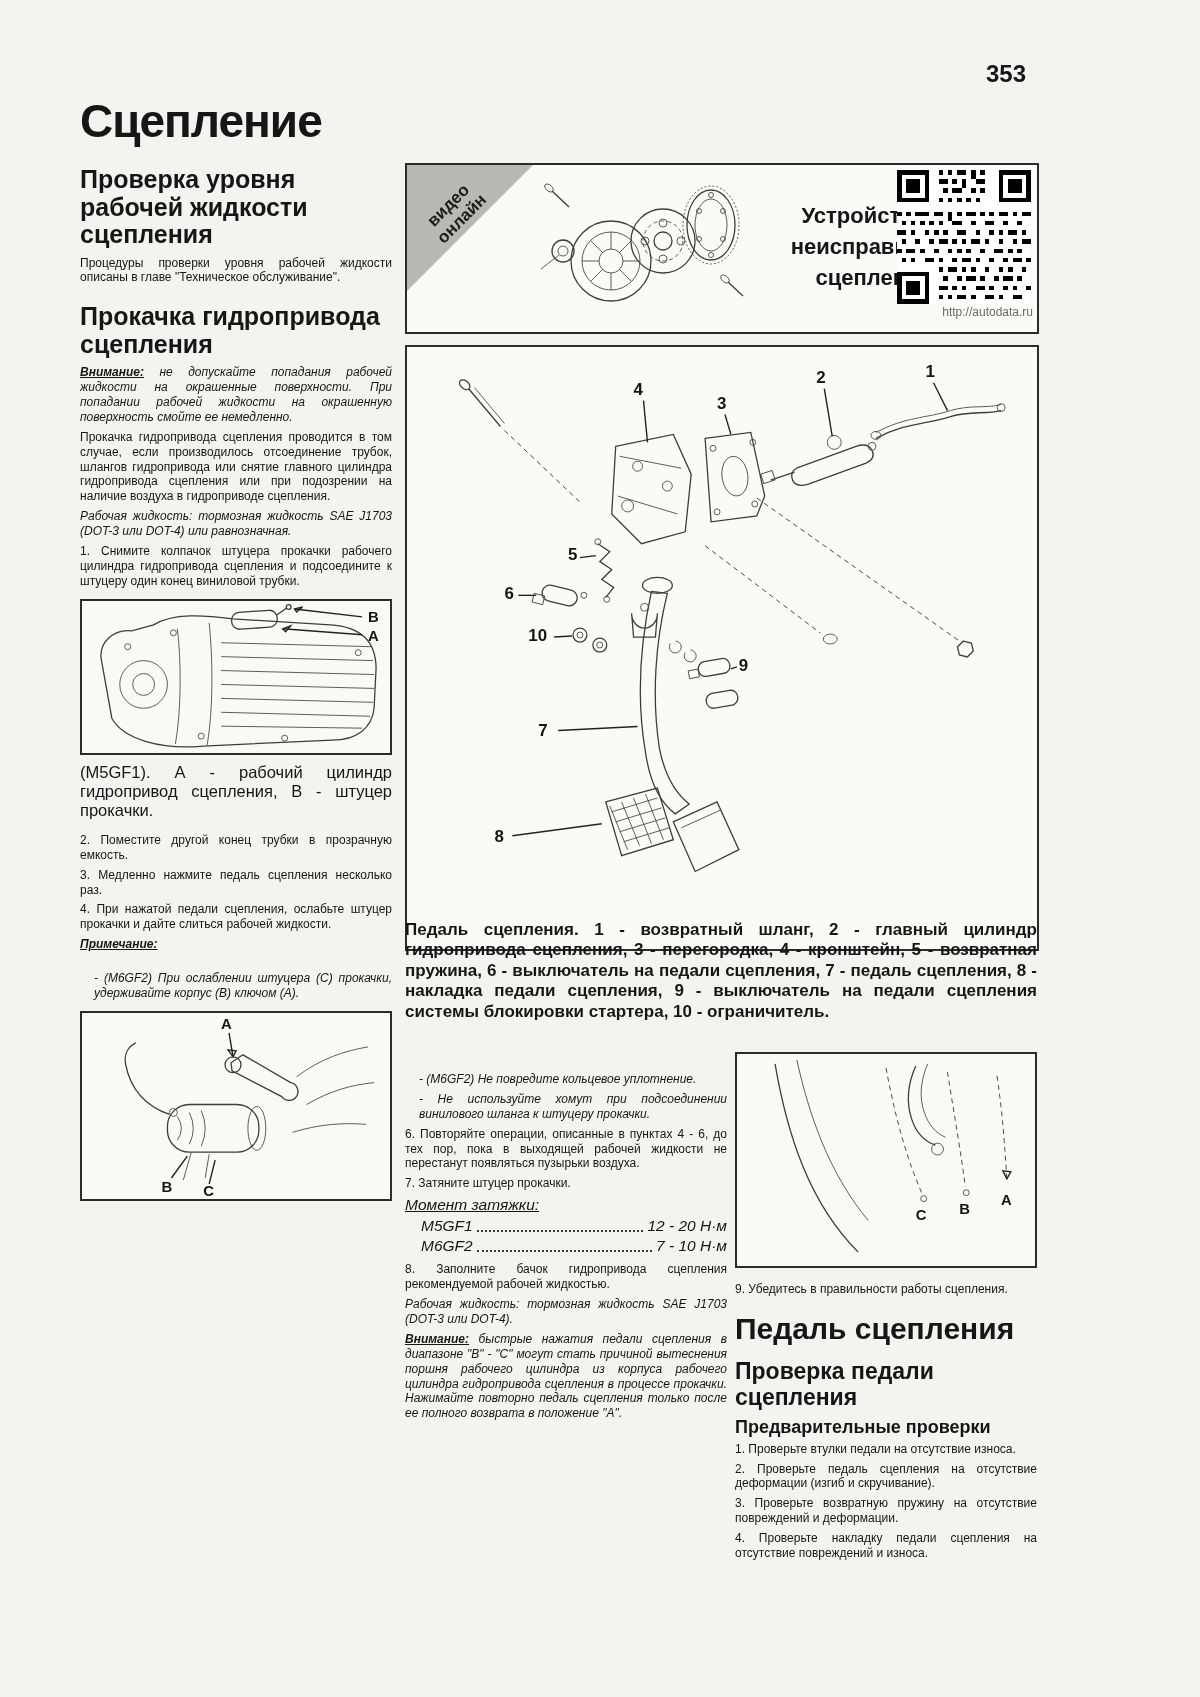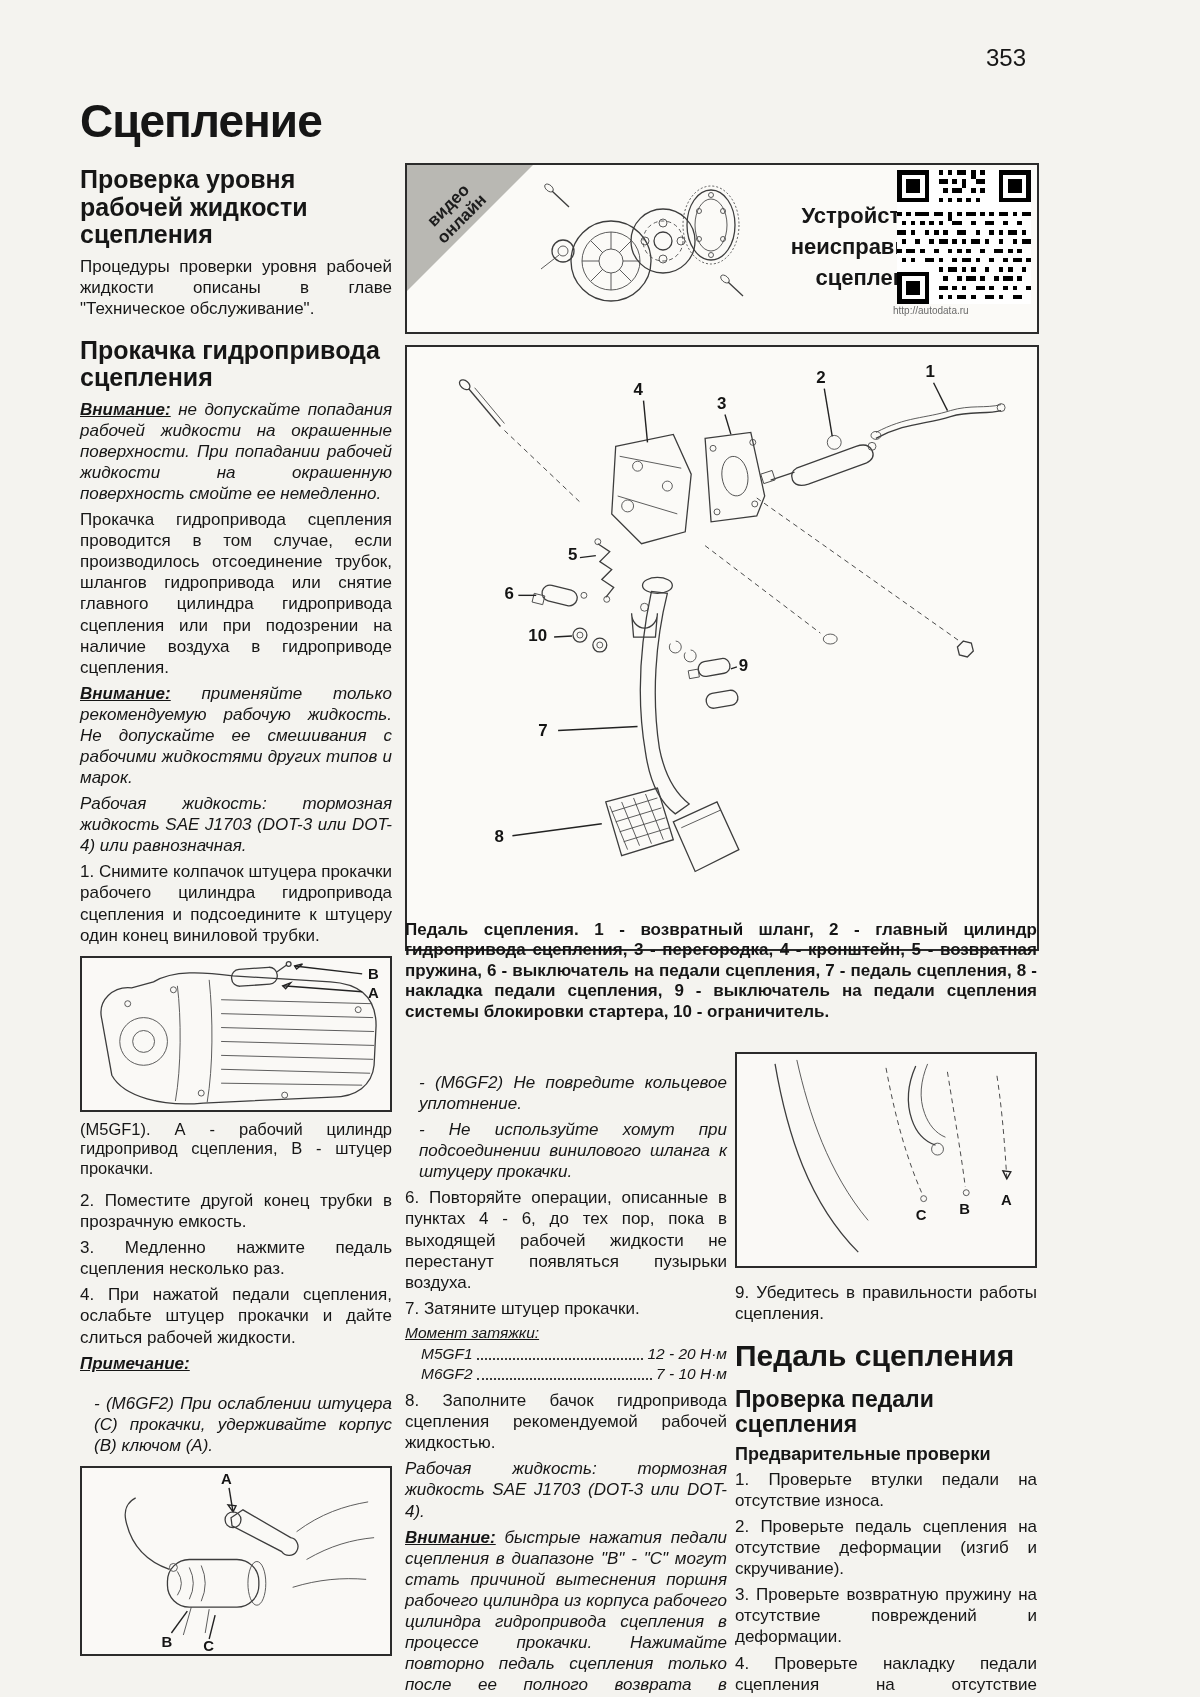--- a/index.html
+++ b/index.html
@@ -1,27 +1,27 @@
 <!DOCTYPE html>
 <html lang="ru"><head>
 <meta charset="utf-8">
 <style>
   html,body{margin:0;padding:0;}
   body{width:1200px;height:1697px;position:relative;background:#f4f3ef;
        font-family:"Liberation Sans",sans-serif;color:#161616;}
   .page{position:absolute;inset:0;overflow:hidden;}
 
   
-  p{margin:0 0 5px;font-size:17px;line-height:1.24;text-align:justify;}
+  p{margin:0 0 5px;font-size:12px;line-height:1.24;text-align:justify;}
   .ital{font-style:italic;}
   .lead{font-style:italic;font-weight:bold;text-decoration:underline;}
   h1.doc-title{margin:0 0 22px;font-size:46px;line-height:1.0;font-weight:bold;letter-spacing:-1px;}
   h2.sec{margin:18px 0 7px;font-size:25px;line-height:1.1;font-weight:bold;text-align:left;}
   h2.sec.first{margin-top:0;}
-  .page-num{position:absolute;top:44px;left:986px;font-size:24px;font-weight:normal;}
+  .page-num{position:absolute;top:60px;left:986px;font-size:24px;font-weight:bold;}
 
   
   .col-left{position:absolute;left:80px;top:98px;width:312px;}
   .col-mid{position:absolute;left:405px;top:1072px;width:322px;}
   .col-right{position:absolute;left:735px;top:1052px;width:302px;}
 
   
   .figbox{border:2px solid #2b2b2b;background:#faf9f6;margin:10px 0 8px;overflow:hidden;}
   .figcap{font-weight:normal;font-size:16.5px;line-height:1.18;text-align:justify;margin:2px 0 12px;}
   svg{display:block;}
@@ -36,22 +36,22 @@
   .video-box{position:absolute;left:405px;top:163px;width:630px;height:167px;
              border:2px solid #2b2b2b;background:#fbfaf7;}
   .banner{position:absolute;left:0;top:0;width:126px;height:126px;background:#b9b8b3;
           clip-path:polygon(0 0,100% 0,0 100%);}
   .banner-text{position:absolute;left:2px;top:28px;width:92px;transform:rotate(-45deg);
                font-weight:bold;font-size:17px;line-height:1.12;text-align:center;color:#1d1d1d;}
   .clutch-art{position:absolute;left:104px;top:6px;}
   .video-title{position:absolute;left:336px;top:36px;width:262px;text-align:center;
                font-weight:bold;font-size:22px;line-height:1.4;}
   .qr{position:absolute;right:6px;top:5px;width:134px;height:134px;background:#fff;}
-  .qr-caption{position:absolute;right:4px;top:141px;width:140px;font-size:10px;line-height:1;
-              color:#6a6a6a;text-align:left;}
+  .qr-caption{position:absolute;right:4px;top:141px;width:140px;font-size:12px;line-height:1;
+              color:#6a6a6a;text-align:right;}
 
   
   .diagram-box{position:absolute;left:405px;top:345px;width:630px;height:602px;
                border:2px solid #2b2b2b;background:#fbfaf7;}
   .diagram-caption{position:absolute;left:405px;top:920px;width:632px;
                    font-weight:bold;font-size:17px;line-height:1.2;text-align:justify;}
 
   
   .torque{font-style:italic;margin:2px 0 6px;}
   .torque-label{font-style:italic;text-decoration:underline;font-size:15.5px;margin-bottom:2px;}
@@ -73,21 +73,20 @@
 
   <div class="col-left">
     <h1 class="doc-title">Сцепление</h1>
 
     <h2 class="sec first">Проверка уровня рабочей жидкости сцепления</h2>
     <p>Процедуры проверки уровня рабочей жидкости описаны в главе "Техническое обслуживание".</p>
 
     <h2 class="sec">Прокачка гидропривода сцепления</h2>
     <p class="ital"><span class="lead">Внимание:</span><span> не допускайте попадания рабочей жидкости на окрашенные поверхности. При попадании рабочей жидкости на окрашенную поверхность смойте ее немедленно.</span></p>
     <p>Прокачка гидропривода сцепления проводится в том случае, если производилось отсоединение трубок, шлангов гидропривода или снятие главного цилиндра гидропривода сцепления или при подозрении на наличие воздуха в гидроприводе сцепления.</p>
-    <p class="ital"><span class="lead">Внимание:</span><span> применяйте только рекомендуемую рабочую жидкость. Не допускайте ее смешивания с рабочими жидкостями других типов и марок.</span></p>
     <p class="ital">Рабочая жидкость: тормозная жидкость SAE J1703 (DOT-3 или DOT-4) или равнозначная.</p>
     <p>1. Снимите колпачок штуцера прокачки рабочего цилиндра гидропривода сцепления и подсоедините к штуцеру один конец виниловой трубки.</p>
 
     <div class="figbox">
       <svg width="308" height="152" viewBox="0 0 310 153">
         <path class="ln" d="M20 62 C15 42 32 28 50 30 L72 24 C92 12 122 14 152 18 L250 24 C282 26 296 42 296 68 L294 108 C292 128 276 140 252 140 L122 146 C82 150 42 140 30 118 Z"></path>
         <circle class="thin" cx="62" cy="84" r="24"></circle>
         <circle class="thin" cx="62" cy="84" r="11"></circle>
         <path class="thin" d="M96 28 C100 60 100 110 94 144"></path>
         <path class="thin" d="M128 22 C132 60 132 110 126 145"></path>

